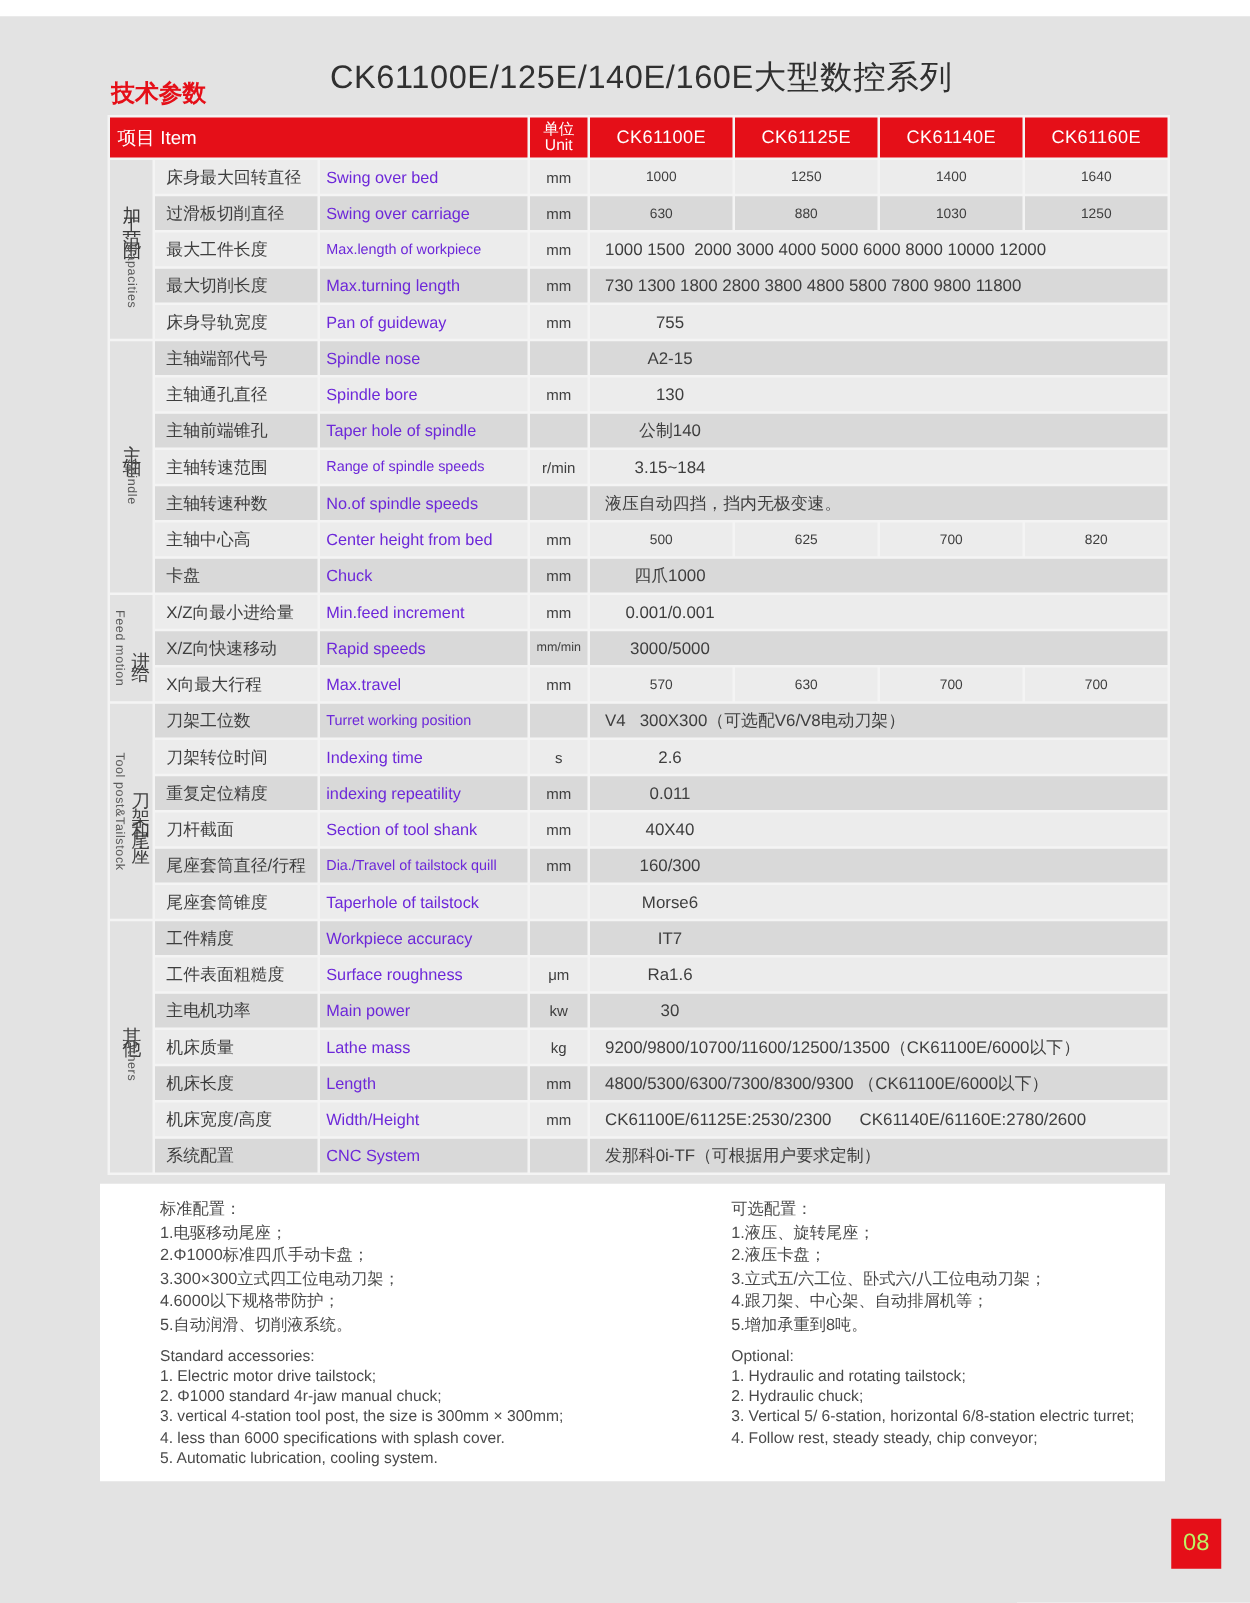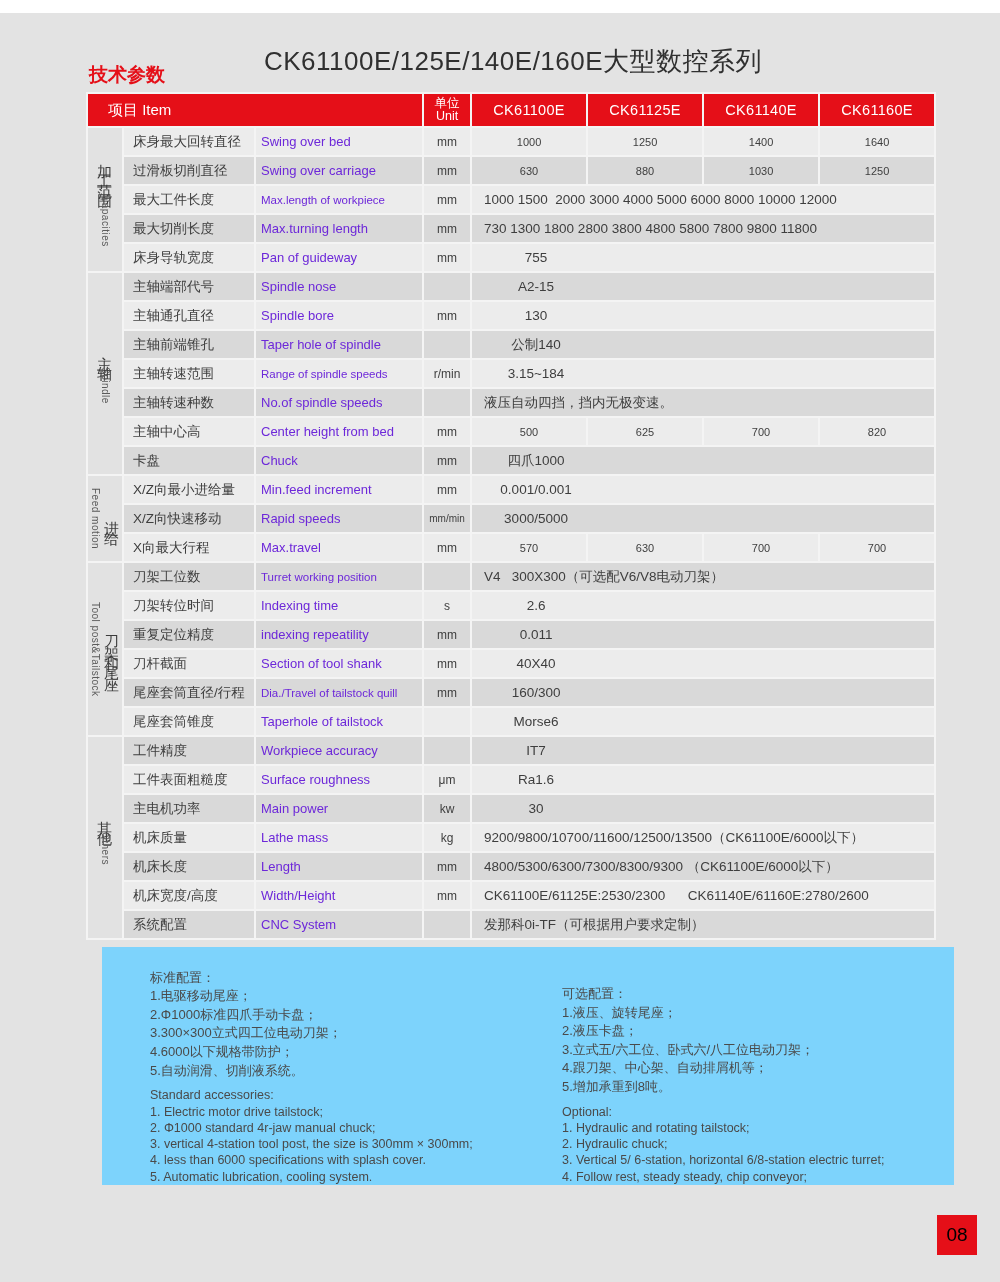--- a/index.html
+++ b/index.html
@@ -17,21 +17,21 @@
   .section-label{position:absolute;top:62px;left:89px;font-size:19px;font-weight:bold;}
 
   table.spec-table{
     position:absolute;top:92px;left:86px;
     border-collapse:separate;border-spacing:2px;
     background:#f4f4f4;table-layout:fixed;width:850px;
   }
   thead th{
     color:#ffffff;font-weight:normal;height:32px;padding:0;
   }
-  th.th-item{text-align:left;padding-left:20px;font-size:15px;}
+  th.th-item{text-align:left;padding-left:6px;font-size:15px;}
   th.th-unit div{font-size:12.5px;line-height:13px;text-align:center;}
   th.th-model{font-size:14.5px;letter-spacing:.3px;}
 
   tbody td{height:27px;padding:0;vertical-align:middle;}
   tr.row-light td{background:#ececec;}
   tr.row-dark td{background:#d9d9d9;}
   td.cat{background:#e2e2e2 !important;}
   .cat-inner{display:flex;align-items:center;justify-content:center;gap:3px;height:100%;}
   .cat-inner.stack{flex-direction:column;}
   .cat-inner.side{flex-direction:row;}
@@ -43,34 +43,33 @@
   td.zh{font-size:13.5px;padding-left:9px;}
   td.en{font-size:13px;color:#6d28d9;padding-left:5px;}
   td.en.small{font-size:11.5px;}
   td.unit{text-align:center;font-size:12px;}
   td.unit.small{font-size:10px;}
   td.val{text-align:center;font-size:11px;}
   td.span-val{font-size:13.5px;padding-left:12px;white-space:pre;}
   td.span-val .first-col-center{display:inline-block;min-width:104px;text-align:center;white-space:pre;}
 
   .config{
-    position:absolute;top:947px;left:102px;width:852px;height:238px;
-    background:#7dd3fc;box-sizing:border-box;padding:11px 0 0 48px;
+    position:absolute;top:947px;left:80px;width:852px;height:238px;
+    background:#ffffff;box-sizing:border-box;padding:11px 0 0 48px;
     display:flex;
-    align-items:flex-end;
   }
   .config-col.left{width:412px;}
-  .config-col.right{flex:1;}
+  .config-col.right{flex:1;margin-left:45px;}
   .cfg-line-zh{font-size:13px;line-height:18.6px;color:#4a4a4a;}
   .cfg-line-en{font-size:12.5px;line-height:16.3px;color:#4a4a4a;}
   .cfg-en-block{margin-top:7px;}
 
   .page-num{
     position:absolute;left:937px;top:1215px;width:40px;height:40px;
-    color:#000000;font-size:19px;display:flex;align-items:center;justify-content:center;
+    color:#bef264;font-size:19px;display:flex;align-items:center;justify-content:center;
   }
 </style>
 </head>
 <body>
 
 <div class="top-strip"></div>
 <div class="page-title">CK61100E/125E/140E/160E大型数控系列</div>
 <div class="section-label accent-text" style="color: rgb(229, 15, 24);">技术参数</div>
 
 <table class="spec-table">

